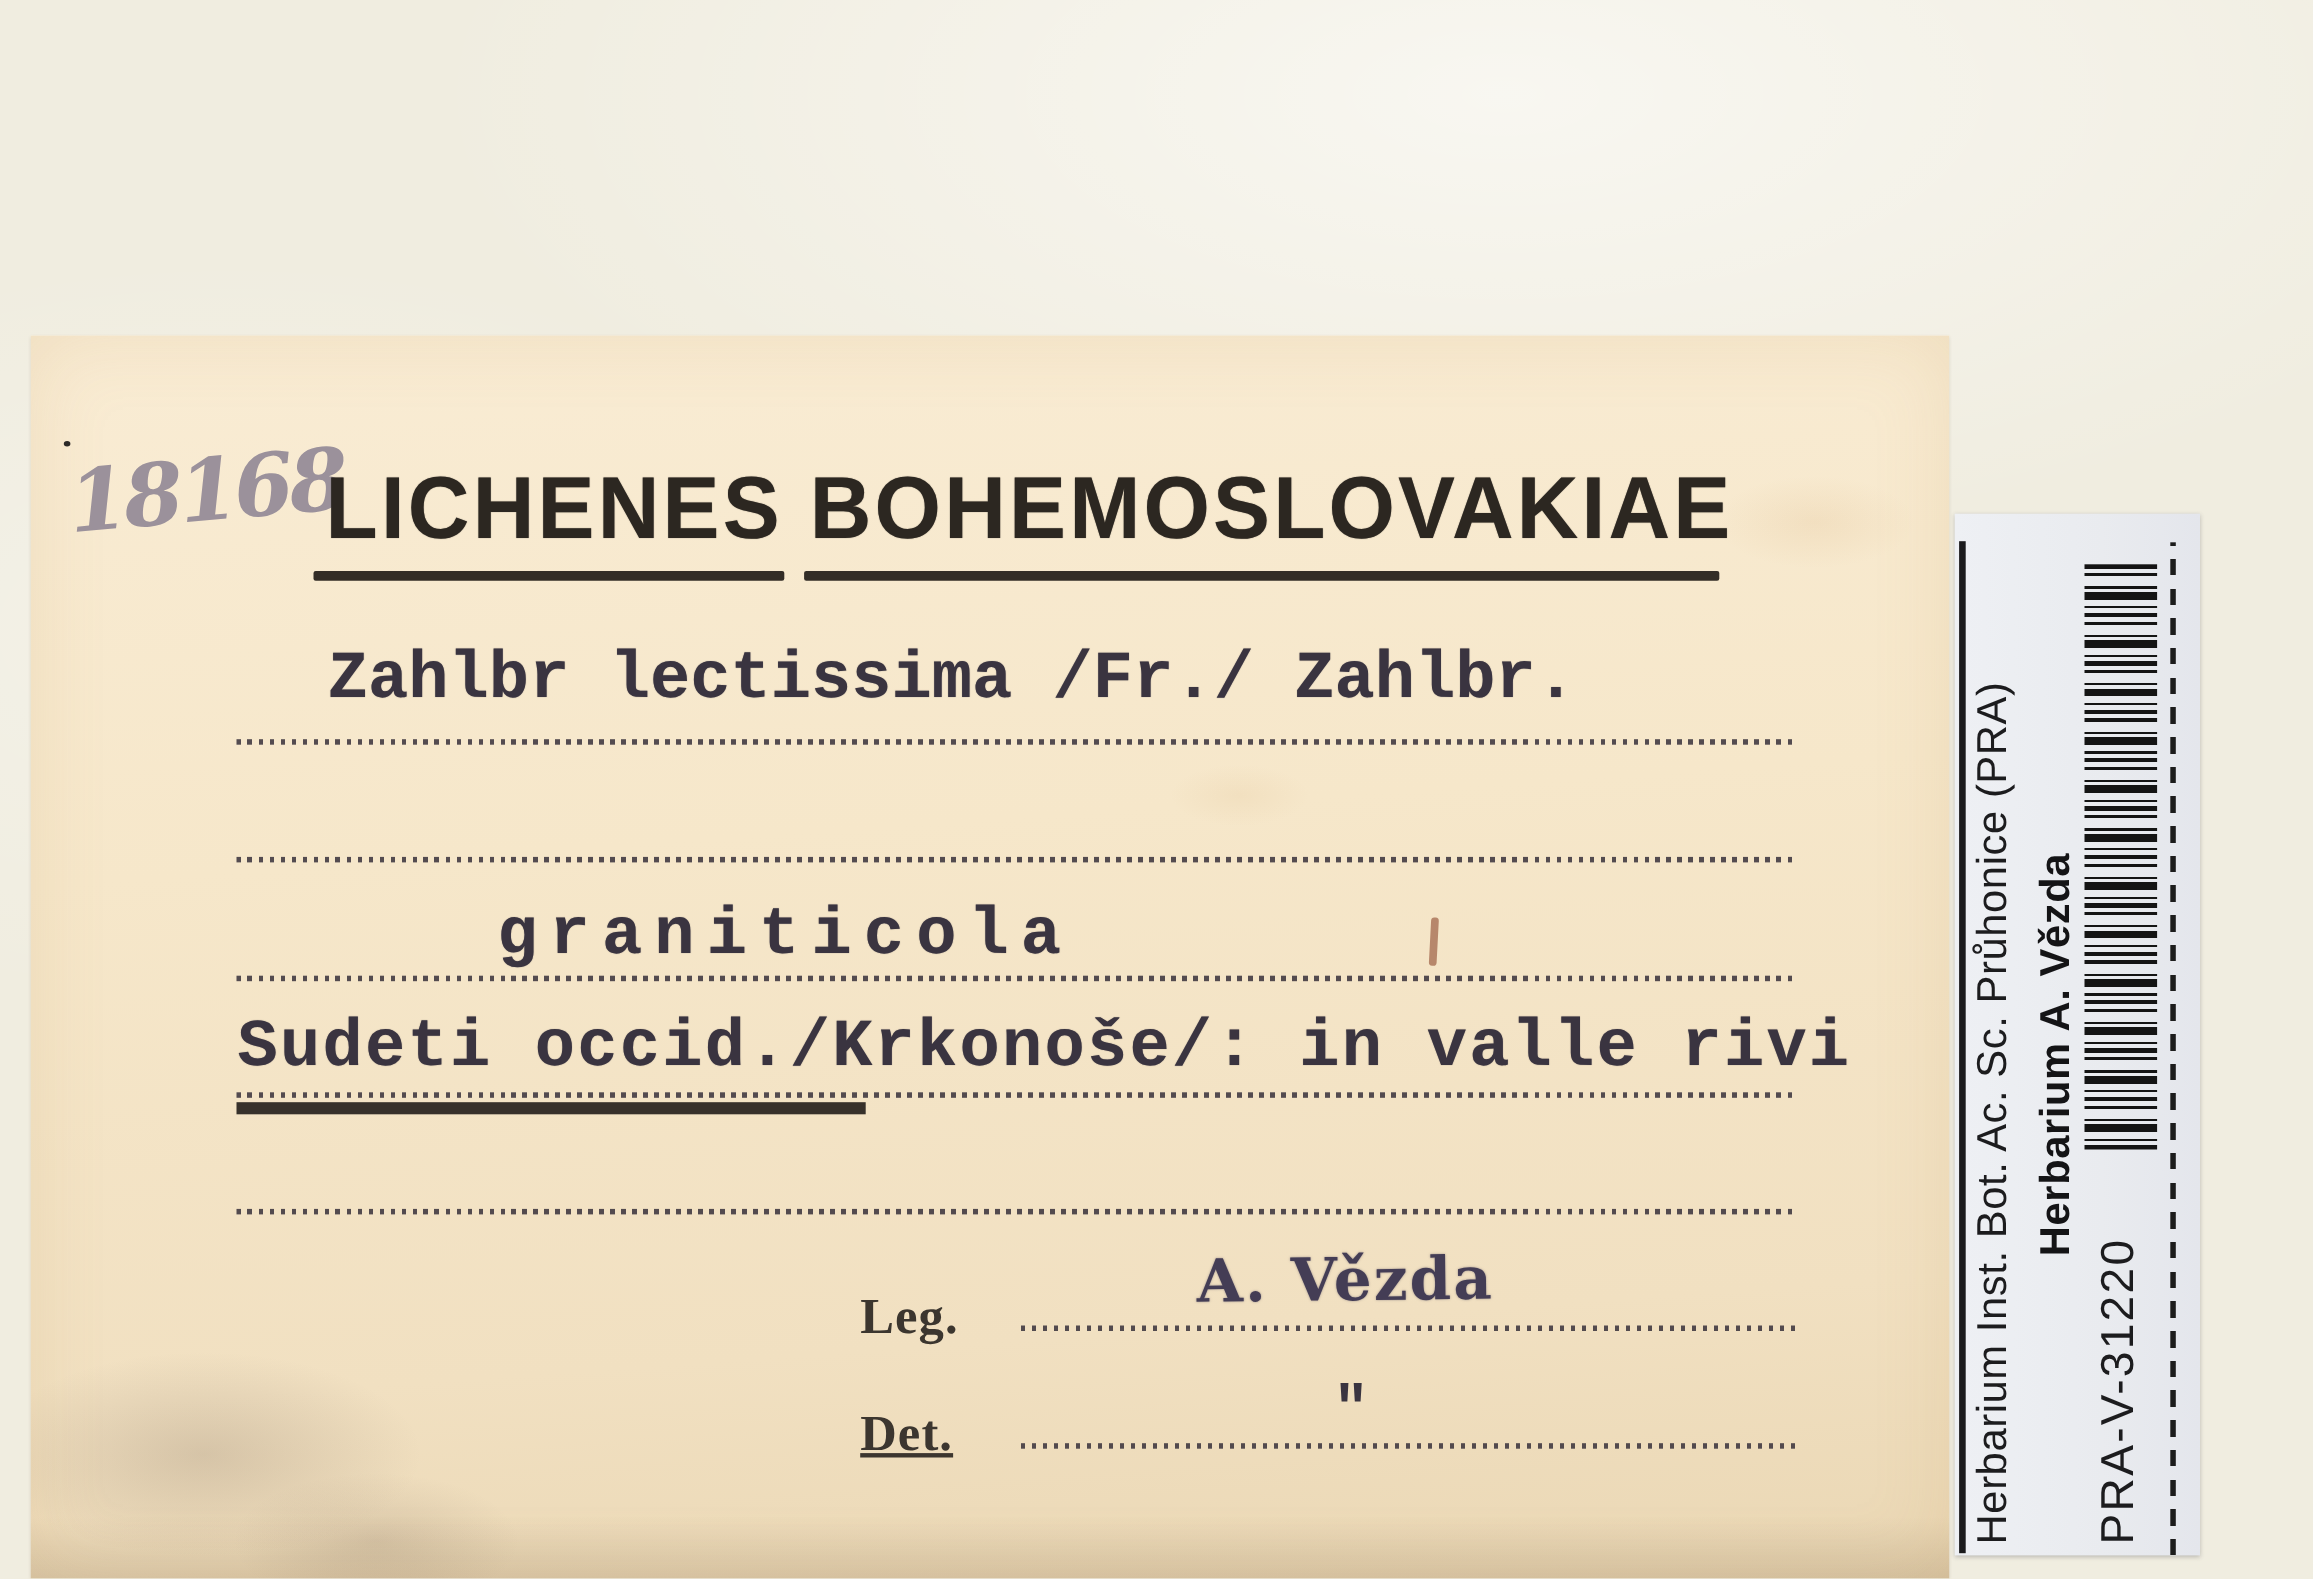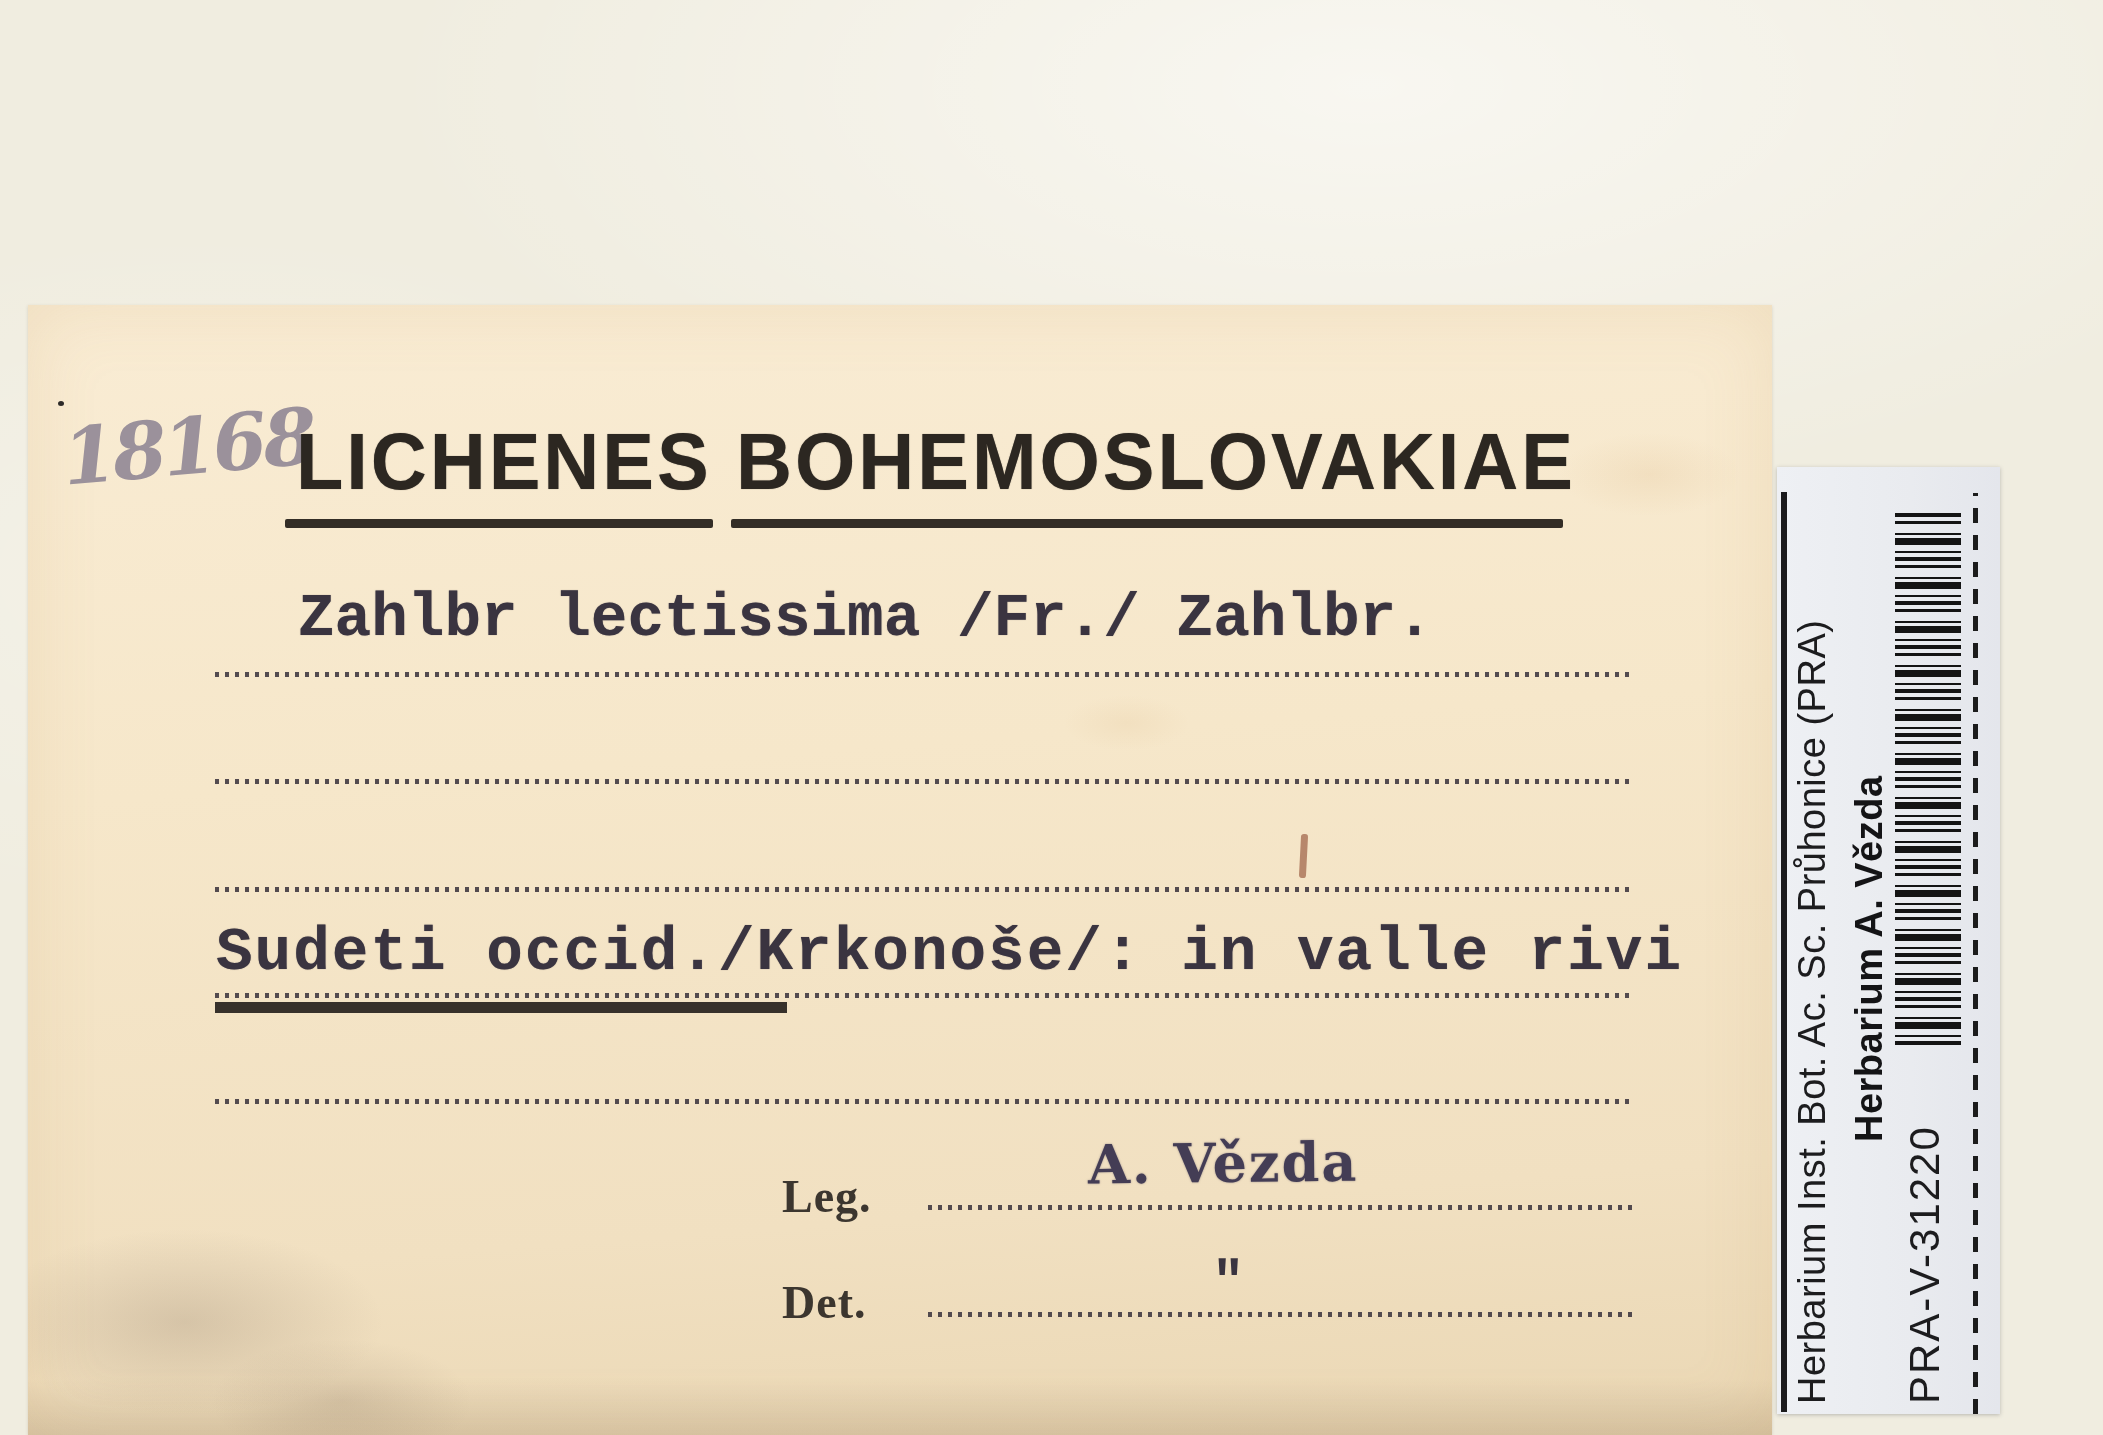--- a/index.html
+++ b/index.html
@@ -122,34 +122,35 @@
 
   <div class="title">LICHENES BOHEMOSLOVAKIAE</div>
   <div class="rule seg1"></div>
   <div class="rule seg2"></div>
 
   <div class="typed" style="left:270px;top:283px;">Zahlbr lectissima /Fr./ Zahlbr.</div>
   <div class="dotline" style="left:187px;top:367px;width:1418px;"></div>
 
   <div class="dotline" style="left:187px;top:474px;width:1418px;"></div>
 
+  <div class="typed" style="left:424px;top:515px;letter-spacing:11px;">graniticola</div>
   <div class="redmark"></div>
   <div class="dotline" style="left:187px;top:582px;width:1418px;"></div>
 
   <div class="typed" style="left:188px;top:617px;letter-spacing:2px;">Sudeti occid./Krkonoše/: in valle rivi</div>
   <div class="dotline" style="left:187px;top:688px;width:1418px;"></div>
   <div class="solidline"></div>
 
   <div class="dotline" style="left:187px;top:794px;width:1418px;"></div>
 
   <div class="printed" style="left:754px;top:869px;">Leg.</div>
   <div class="stamp">A. Vězda</div>
   <div class="dotline" style="left:900px;top:900px;width:706px;"></div>
 
-  <div class="printed" style="left:754px;top:975px;">Det.</div>
+  <div class="printed" style="left:754px;top:975px;text-decoration:underline;">Det.</div>
   <div class="ditto">"</div>
   <div class="dotline" style="left:900px;top:1007px;width:706px;"></div>
 </div>
 
 <div class="sticker">
   <div class="sticker-rot">
     <div class="sticker-rule"></div>
     <div class="inst-line">Herbarium Inst. Bot. Ac. Sc. Průhonice (PRA)</div>
     <div class="herb-line">Herbarium A. Vězda</div>
     <div class="barcode"></div>

